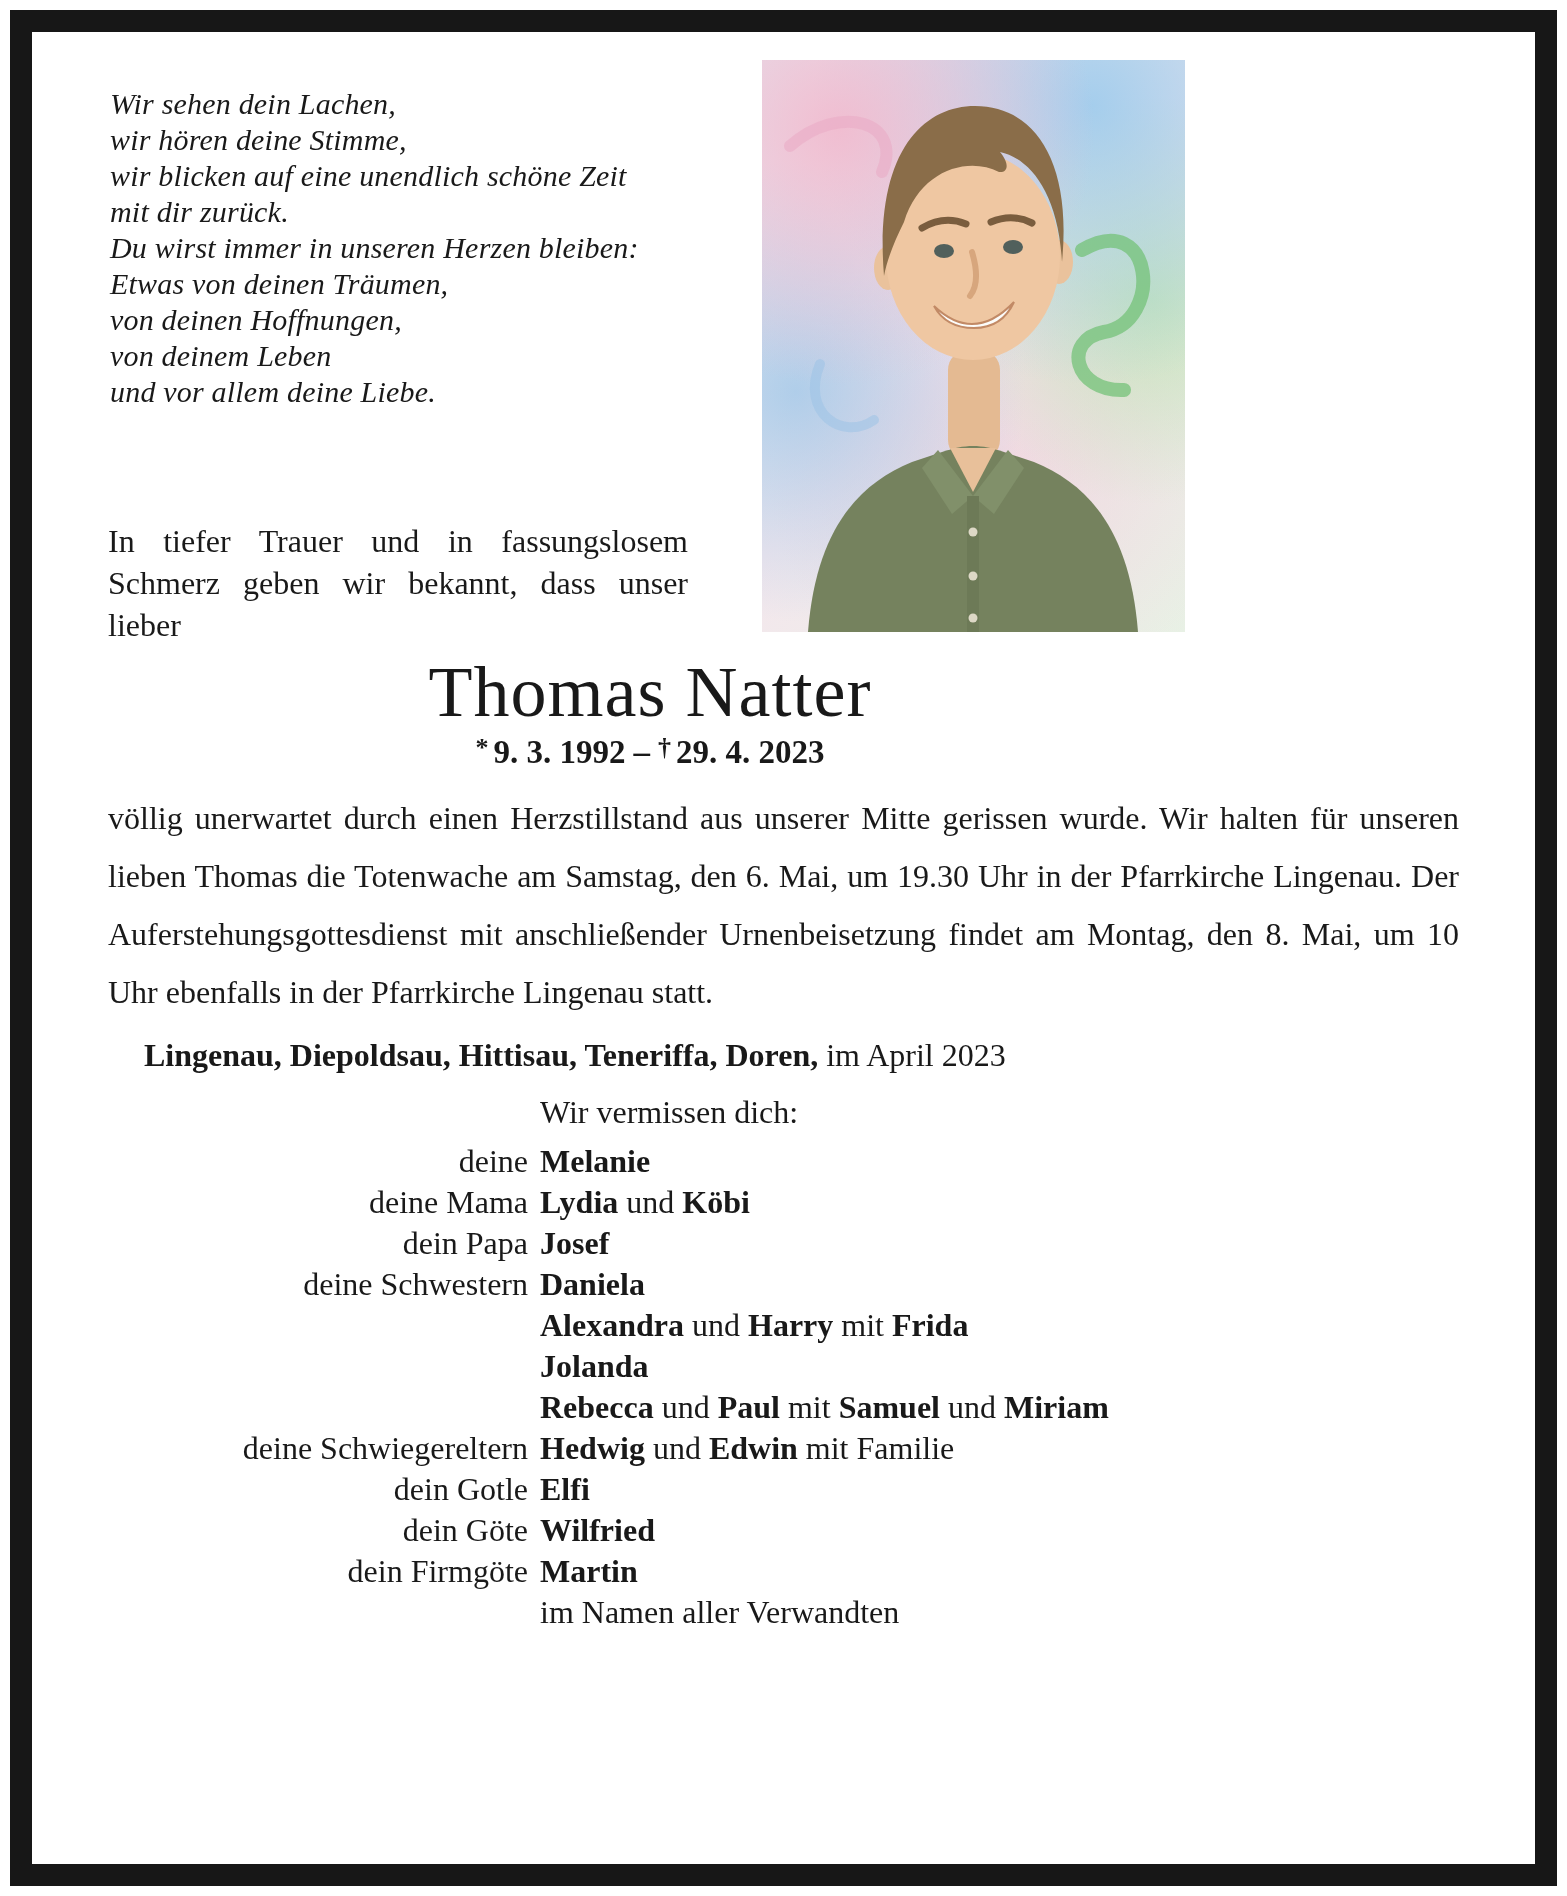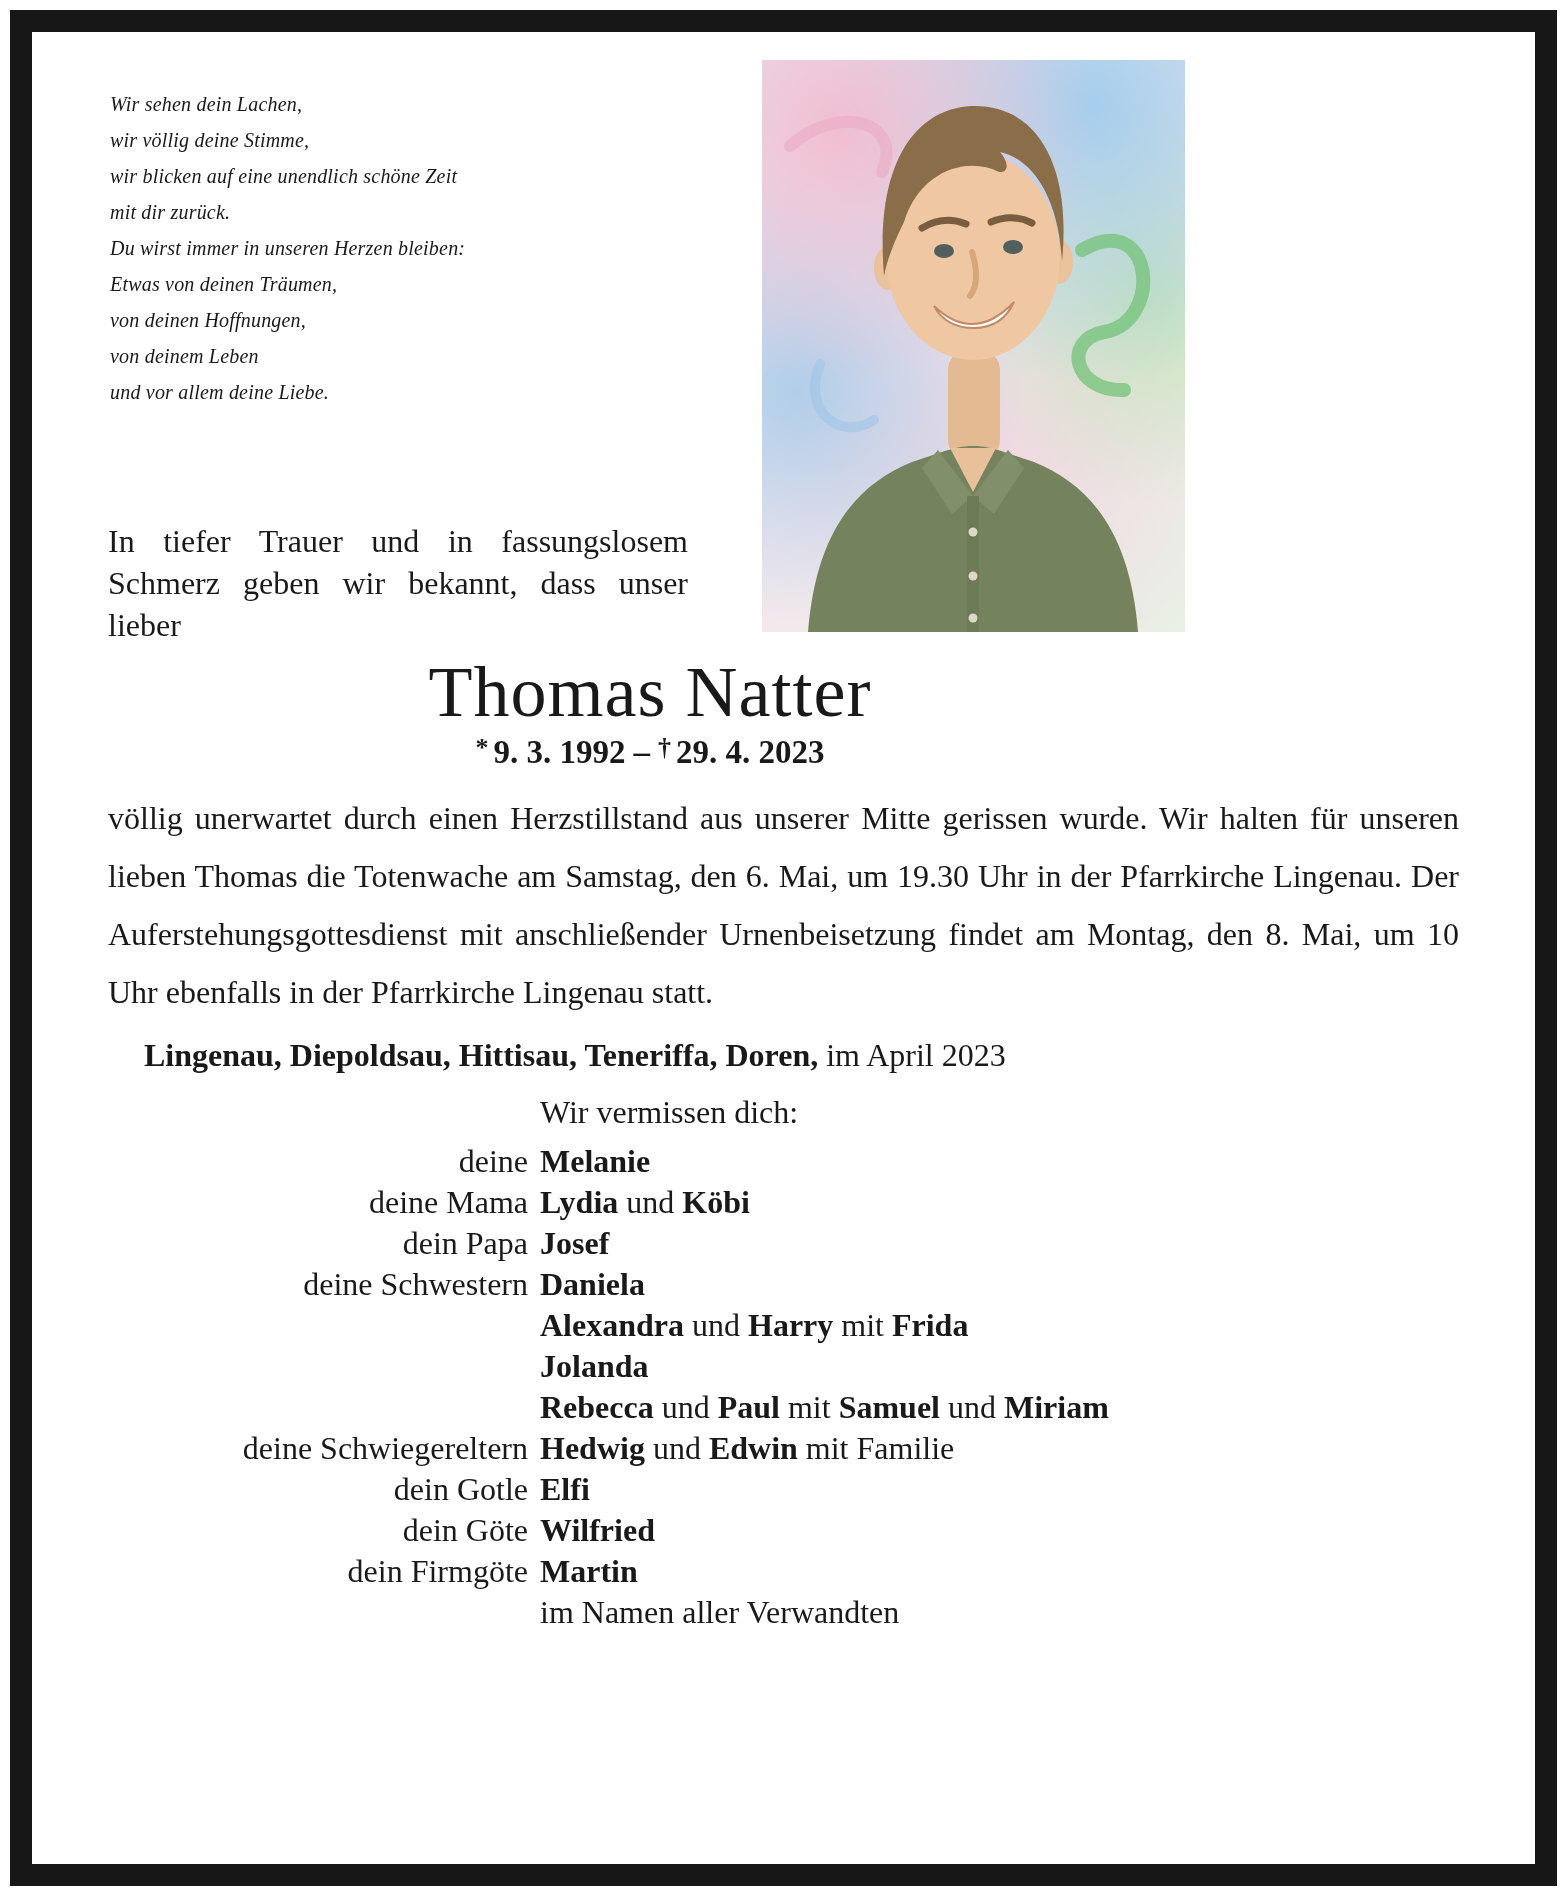--- a/index.html
+++ b/index.html
@@ -9,21 +9,21 @@
   .page { position:relative; width:1567px; height:1896px; background:#ffffff; overflow:hidden; }
   .frame { position:absolute; left:10px; top:10px; right:10px; bottom:10px;
            border:22px solid #171717; pointer-events:none; }
 
   .content { position:absolute; inset:0; }
 
   
   .top { position:relative; height:648px; }
 
   .poem { position:absolute; left:110px; top:86px; font-style:italic;
-          font-size:20px; line-height:36px; letter-spacing:.2px; }
+          font-size:30px; line-height:36px; letter-spacing:.2px; }
 
   .photo { position:absolute; left:762px; top:60px; width:423px; height:572px; overflow:hidden;
            background:
              radial-gradient(circle at 18% 12%, rgba(243,182,203,.85), transparent 42%),
              radial-gradient(circle at 78% 8%,  rgba(152,201,236,.85), transparent 45%),
              radial-gradient(circle at 92% 42%, rgba(184,226,173,.75), transparent 40%),
              radial-gradient(circle at 8% 58%,  rgba(142,192,231,.65), transparent 45%),
              radial-gradient(circle at 58% 72%, rgba(241,202,217,.55), transparent 50%),
              linear-gradient(135deg,#e2ebf3 0%,#f4e7ed 50%,#e8f1e5 100%); }
   .photo svg { position:absolute; inset:0; width:100%; height:100%; display:block; }
@@ -59,21 +59,21 @@
 
 <div class="page">
   <div class="frame"></div>
 
   <div class="content">
 
     <div class="top">
 
       <div class="poem" id="poem">
           <div>Wir sehen dein Lachen,</div>
-          <div>wir völlig deine Stimme,</div>
+          <div>wir hören deine Stimme,</div>
           <div>wir blicken auf eine unendlich schöne Zeit</div>
           <div>mit dir zurück.</div>
           <div>Du wirst immer in unseren Herzen bleiben:</div>
           <div>Etwas von deinen Träumen,</div>
           <div>von deinen Hoffnungen,</div>
           <div>von deinem Leben</div>
           <div>und vor allem deine Liebe.</div>
         </div>
 
       <div class="photo">

